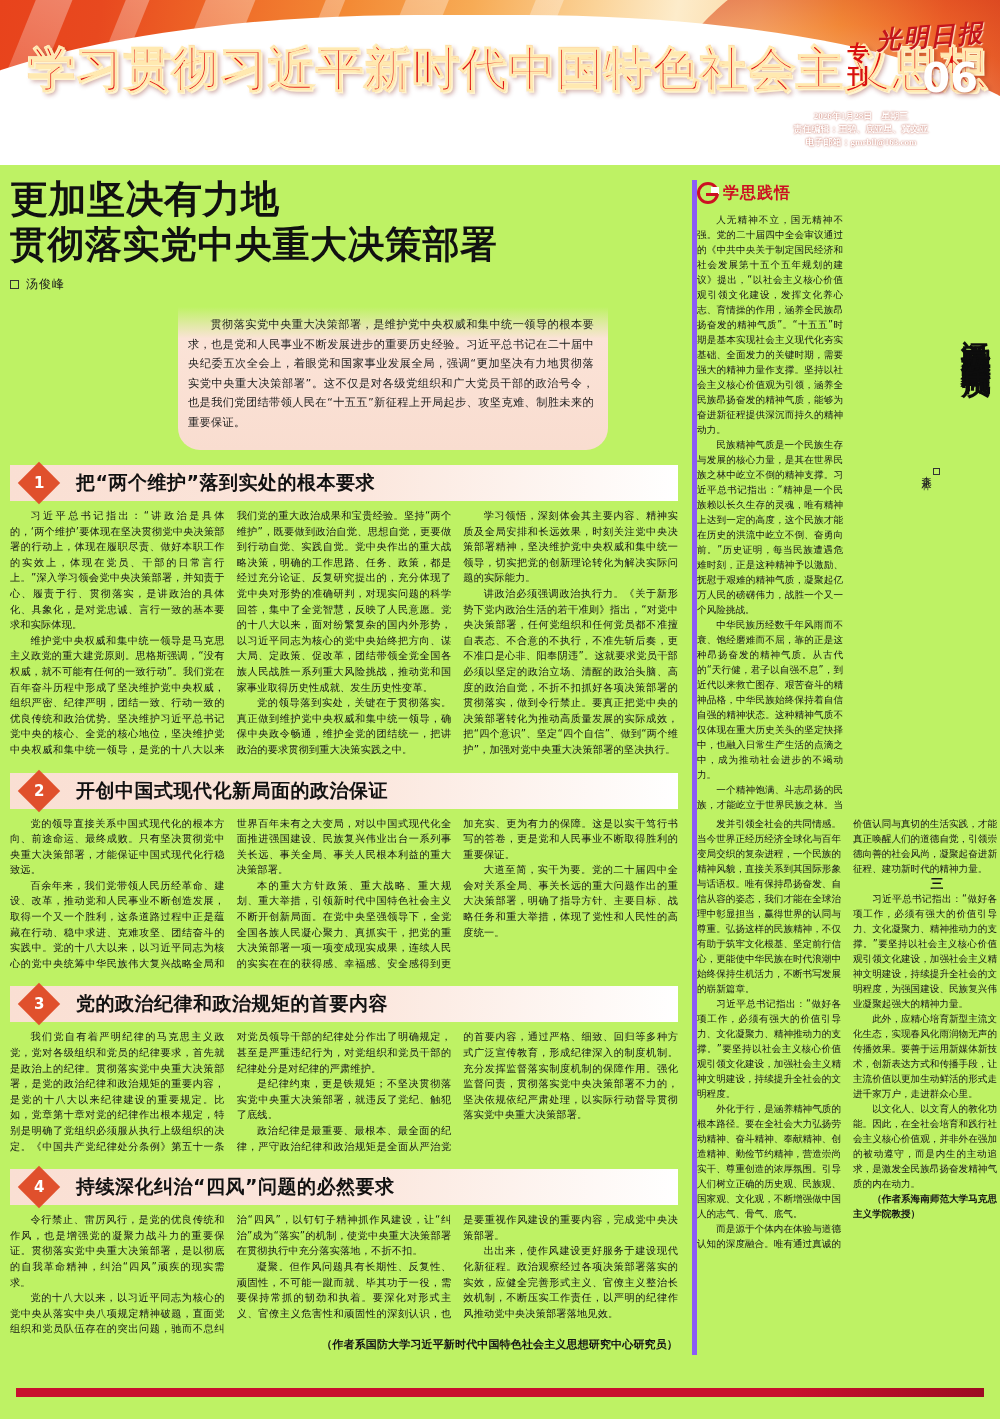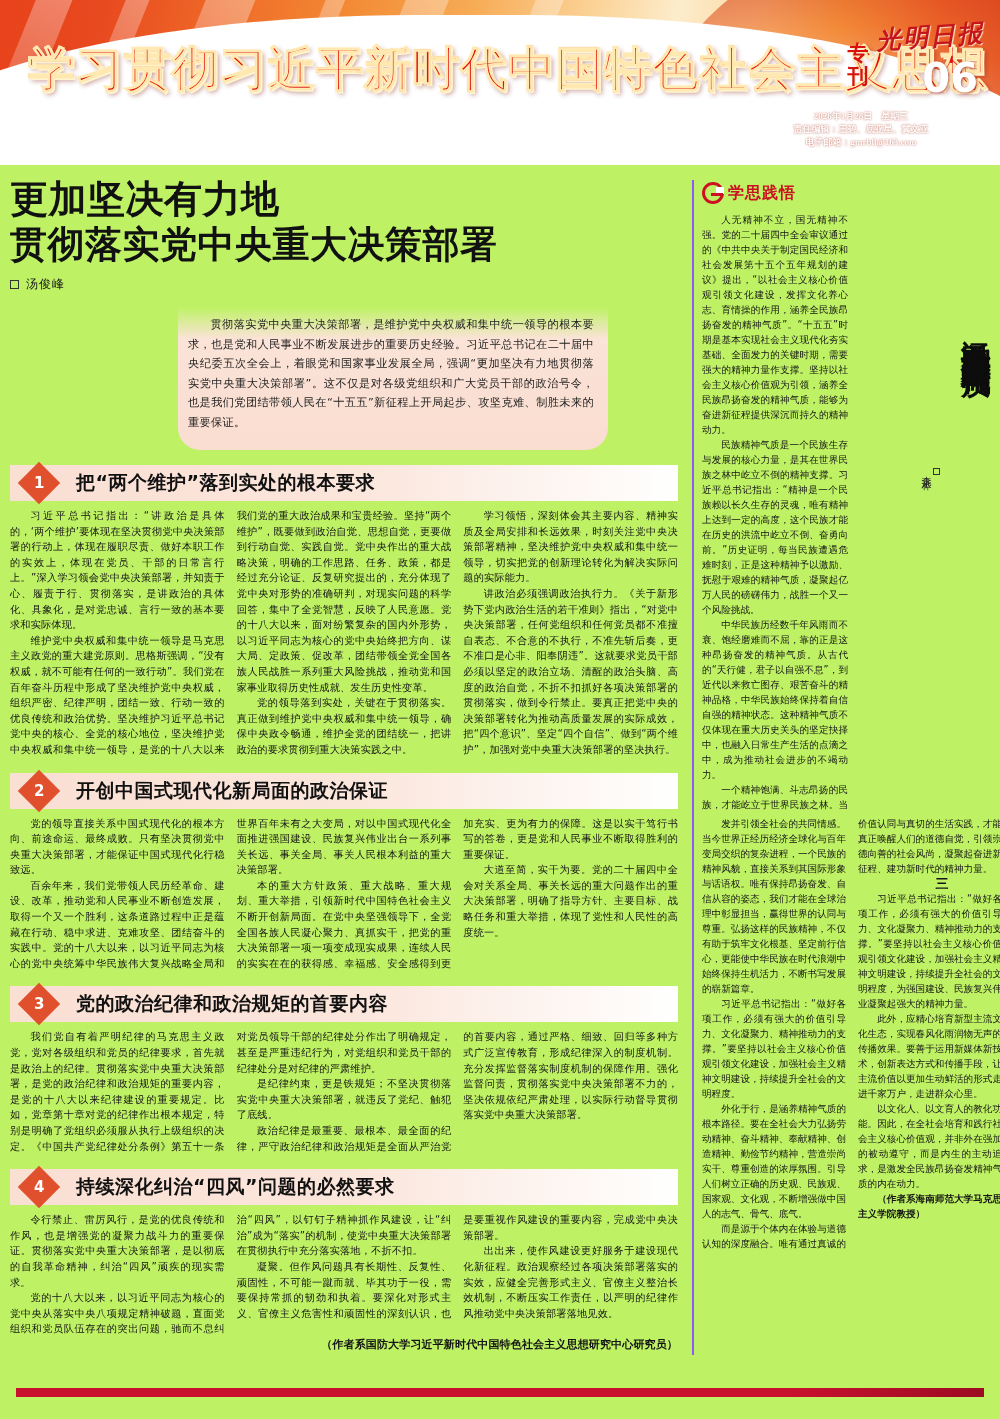--- a/index.html
+++ b/index.html
@@ -160,22 +160,22 @@
   .attrib {
     column-span: all;
     text-align: right; font-weight: bold;
     font-size: 11px; line-height: 15.6px;
     text-indent: 0;
   }
 
   
   .right-col {
     position: absolute; left: 692px; top: 180px; width: 300px; height: 1175px;
-    border-left: 2px solid #8b5cf6;
-    padding-left: 8px;
+    border-left: 5px solid #8b5cf6;
+    padding-left: 0;
   }
   .ss-brand { display: flex; align-items: center; height: 26px; margin-bottom: 6px; }
   .ss-g {
     width: 22px; height: 22px; border-radius: 50%;
     border: 3.2px solid #cc1122; position: relative;
     margin-right: 4px;
   }
   .ss-g::after{
     content:""; position:absolute; right:-2px; top:8px;
     width:12px; height:3.2px; background:#cc1122;

